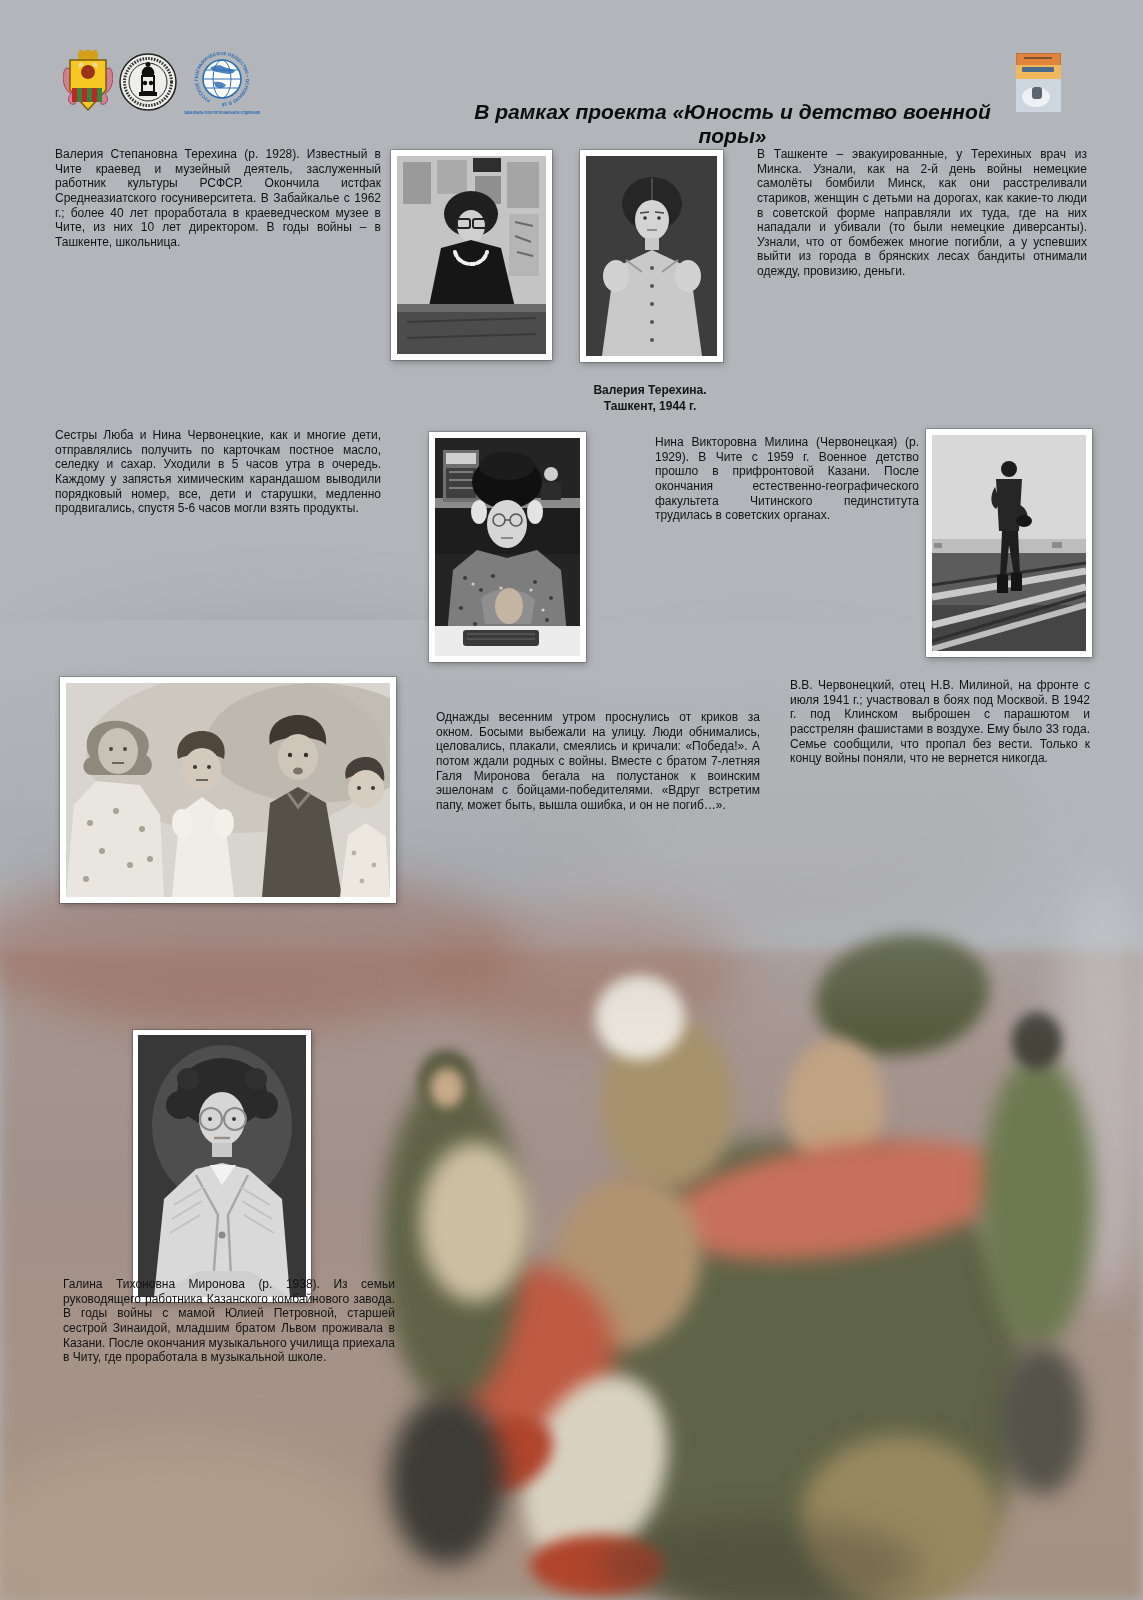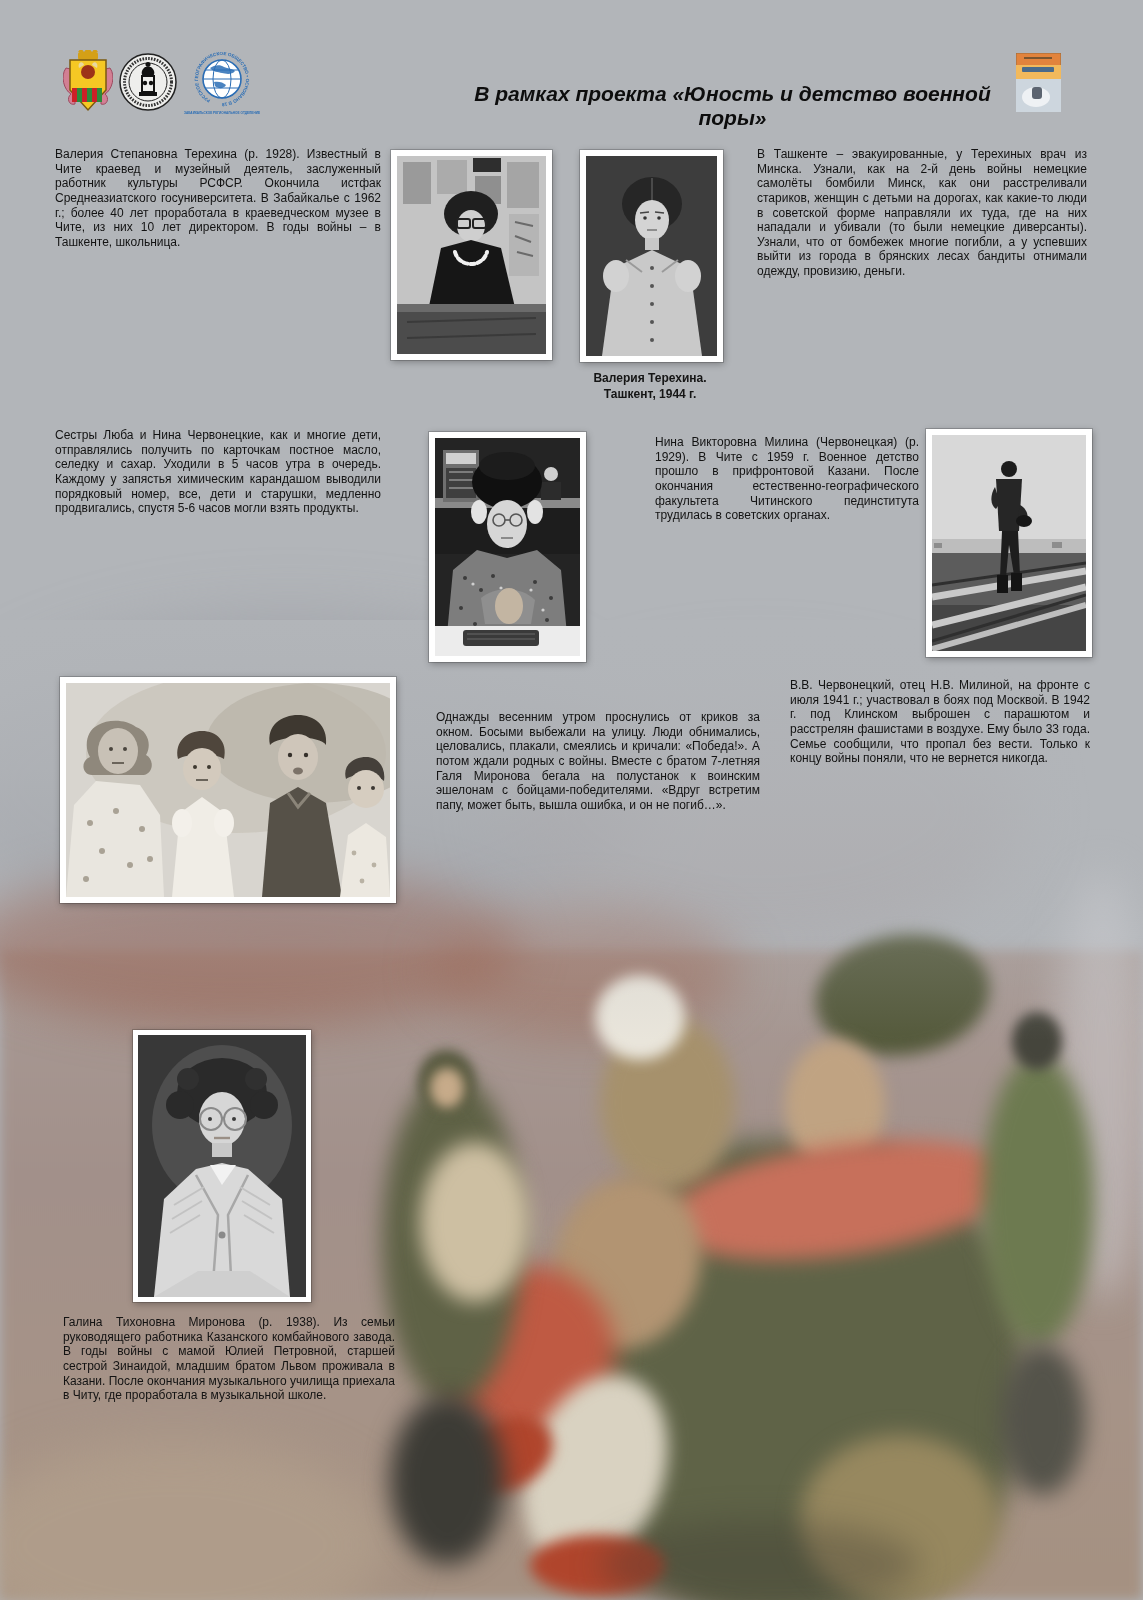--- a/index.html
+++ b/index.html
@@ -9,21 +9,21 @@
     font-family:"Liberation Sans","DejaVu Sans",sans-serif;
     color:#131313;
   }
   
   .painting{position:absolute;left:0;top:620px;width:1143px;height:980px;z-index:1;}
   .blob{position:absolute;border-radius:50%;}
   .fade-top{position:absolute;left:0;top:0;width:100%;height:420px;
     background:linear-gradient(180deg,#b2b5b9 0%,rgba(178,181,185,.75) 35%,rgba(178,181,185,.3) 65%,rgba(178,181,185,0) 100%);}
   
   .tx{position:absolute;z-index:10;text-align:justify;font-size:12px;line-height:1.22;color:#131313;}
-  .cap{position:absolute;z-index:10;text-align:center;font-size:12px;line-height:1.35;font-weight:bold;color:#151515;}
+  .cap{position:absolute;z-index:10;text-align:center;font-size:12px;line-height:1.35;font-weight:bold;color:#151515;margin-top:12px;}
   .title{position:absolute;z-index:10;font-size:21px;font-weight:bold;font-style:italic;text-align:center;color:#0d0d0d;}
   
   .photo{position:absolute;z-index:10;background:#fff;padding:6px;
     box-shadow:0 0 0 1px rgba(0,0,0,.18),1px 2px 7px rgba(0,0,0,.3);}
   .photo svg{display:block;}
   .logo{position:absolute;z-index:10;}
 </style>
 </head>
 <body>
 
@@ -125,21 +125,21 @@
       <rect x="0" y="0" width="45" height="59" fill="#e2833c" stroke="#9a6a3a" stroke-width="1"></rect>
       <rect x="0" y="12" width="45" height="14" fill="#f2b95c"></rect>
       <rect x="0" y="26" width="45" height="33" fill="#cdd6de"></rect>
       <ellipse cx="20" cy="44" rx="14" ry="10" fill="#eef1f4"></ellipse>
       <rect x="16" y="34" width="10" height="12" rx="3" fill="#5c6470"></rect>
       <rect x="8" y="4" width="28" height="2" fill="#7a5530"></rect>
       <rect x="6" y="14" width="32" height="5" rx="1" fill="#4a6a8a"></rect>
     </svg>
   </div>
 
-  <div class="title" style="left:450px;top:82px;width:565px;font-style:italic;">В рамках проекта «Юность и детство военной поры»</div>
+  <div class="title" style="left:450px;top:100px;width:565px;font-style:italic;">В рамках проекта «Юность и детство военной поры»</div>
 
   <div class="tx" style="left:55px;top:147px;width:326px;">Валерия Степановна Терехина (р. 1928). Известный в Чите краевед и музейный деятель, заслуженный работник культуры РСФСР. Окончила истфак Среднеазиатского госуниверситета. В Забайкалье с 1962 г.; более 40 лет проработала в краеведческом музее в Чите, из них 10 лет директором. В годы войны – в Ташкенте, школьница.</div>
 
   <div class="photo" style="left:391px;top:150px;">
     <svg width="149" height="198" viewBox="0 0 149 198">
       <rect width="149" height="198" fill="#c4c4c4"></rect>
       <rect x="6" y="6" width="28" height="42" fill="#9a9a9a"></rect>
       <rect x="40" y="4" width="30" height="34" fill="#ababab"></rect>
       <rect x="76" y="2" width="28" height="14" fill="#2e2e2e"></rect>
       <rect x="78" y="20" width="26" height="28" fill="#8f8f8f"></rect>
@@ -334,15 +334,15 @@
       <rect x="74" y="108" width="20" height="14" fill="#c8c8c8"></rect>
       <path d="M16 262 L26 164 L58 134 L84 128 L110 134 L144 164 L152 262 Z" fill="#d9d9d9"></path>
       <path d="M72 130 L84 150 L98 130" fill="#f2f2f2"></path>
       <path d="M58 140 L80 180 L74 262 M110 140 L90 180 L94 262" fill="none" stroke="#a8a8a8" stroke-width="2.5"></path>
       <path d="M36 170 L66 152 M34 184 L64 166 M32 198 L62 180 M132 170 L102 152 M134 184 L104 166 M136 198 L106 180" stroke="#c2c2c2" stroke-width="2"></path>
       <circle cx="84" cy="200" r="3.5" fill="#8a8a8a"></circle>
       <path d="M16 262 L60 236 L112 236 L152 262 Z" fill="#cfcfcf"></path>
     </svg>
   </div>
 
-  <div class="tx" style="left:63px;top:1315px;width:332px;">Галина Тихоновна Миронова (р. 1938). Из семьи руководящего работника Казанского комбайнового завода. В годы войны с мамой Юлией Петровной, старшей сестрой Зинаидой, младшим братом Львом проживала в Казани. После окончания музыкального училища приехала в Читу, где проработала в музыкальной школе.</div>
+  <div class="tx" style="left:63px;top:1277px;width:332px;">Галина Тихоновна Миронова (р. 1938). Из семьи руководящего работника Казанского комбайнового завода. В годы войны с мамой Юлией Петровной, старшей сестрой Зинаидой, младшим братом Львом проживала в Казани. После окончания музыкального училища приехала в Читу, где проработала в музыкальной школе.</div>
 
 </div>
 
 </body></html>

